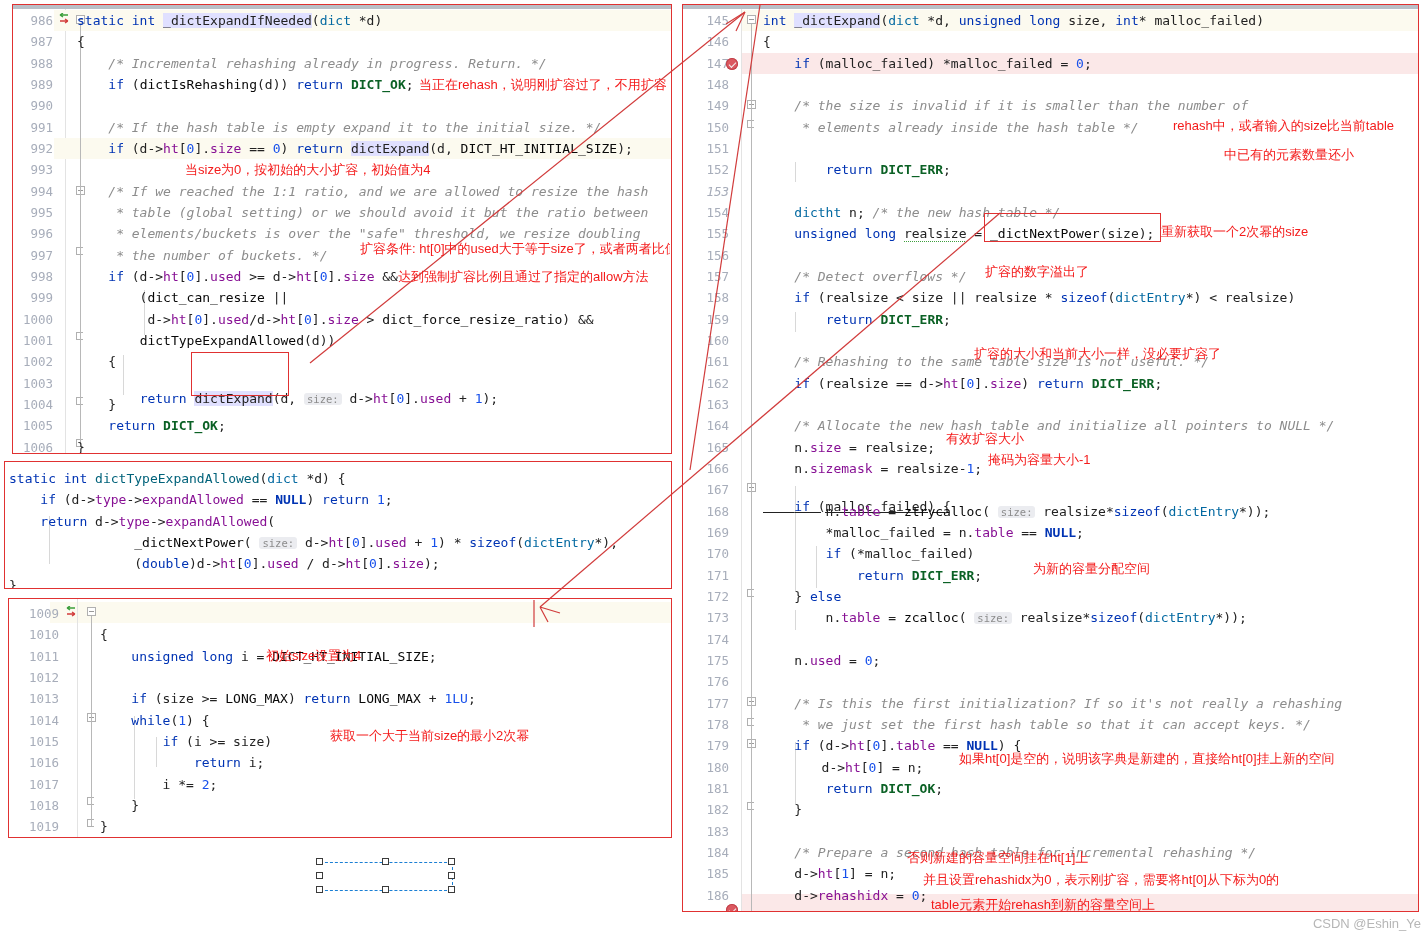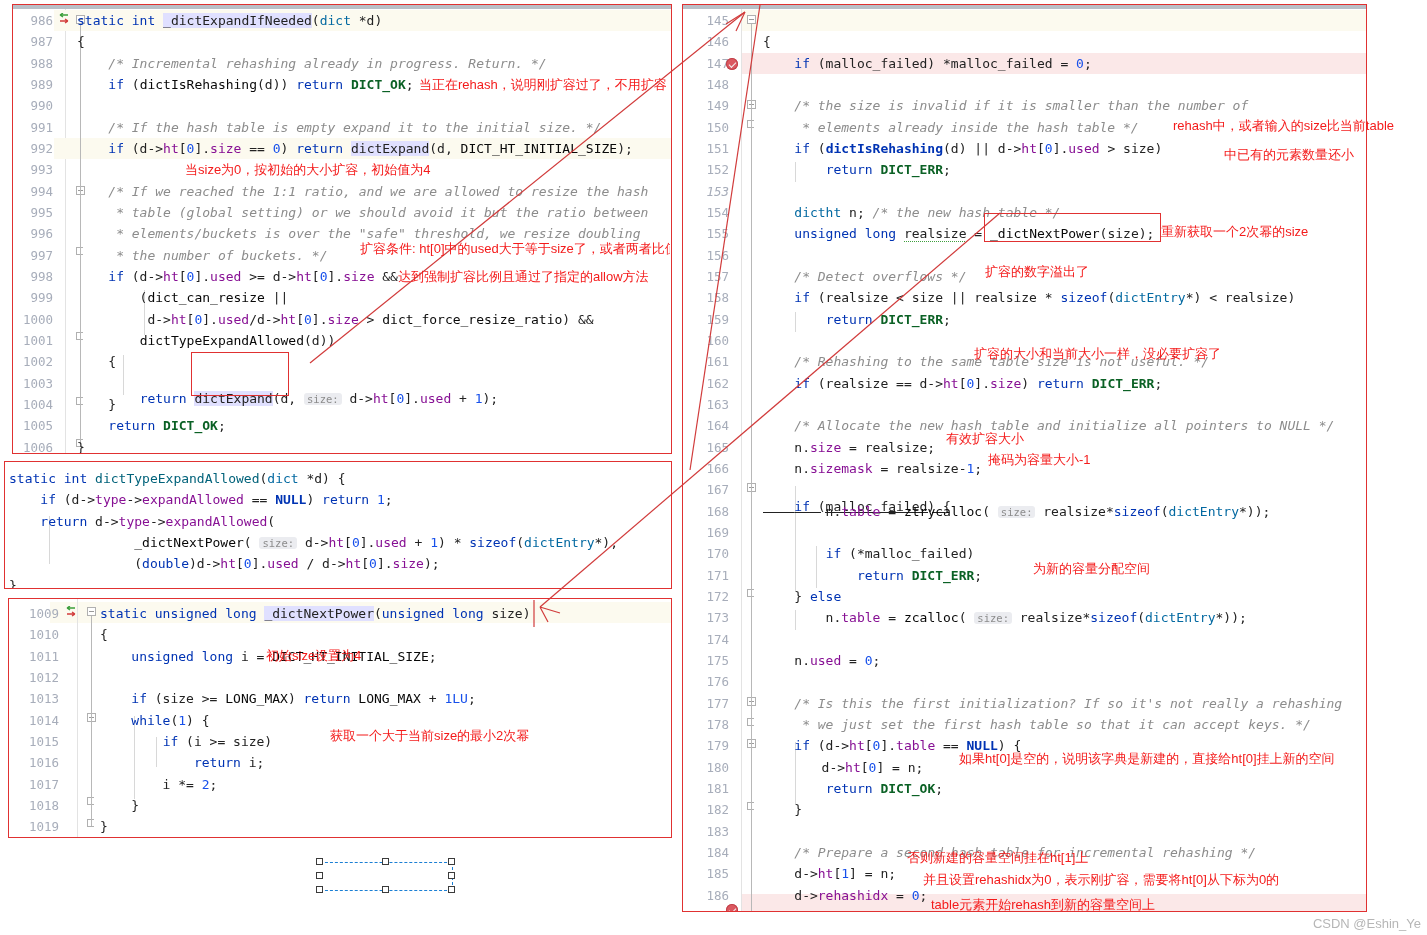--- a/index.html
+++ b/index.html
@@ -178,34 +178,33 @@
       </svg>
 
       <div class="fold" style="left:70px;top:4px;"></div>
       <div class="fold" style="left:70px;top:110px;"></div>
       <div class="foldend" style="left:70px;top:194px;"></div>
       <div class="foldend" style="left:70px;top:216px;"></div>
       <div class="foldbar" style="left:74px;top:13px;height:210px;"></div>
       <div class="indentline" style="left:117px;top:113px;height:83px;"></div>
       <div class="indentline" style="left:139px;top:134px;height:30px;"></div>
 
-      <div class="src" style="left:83px;top:0px;"><span class="kw">static</span> <span class="kw">unsigned</span> <span class="kw">long</span> <span class="hl">_dictNextPower</span>(<span class="kw">unsigned</span> <span class="kw">long</span> size)</div>
       <div class="src" style="left:83px;top:21px;">{</div>
       <div class="src" style="left:83px;top:43px;">    <span class="kw">unsigned</span> <span class="kw">long</span> i = <span class="plain">DICT_HT_INITIAL_SIZE</span>;</div>
       <div class="src" style="left:83px;top:85px;">    <span class="kw">if</span> (size &gt;= <span class="plain">LONG_MAX</span>) <span class="kw">return</span> <span class="plain">LONG_MAX</span> + <span class="num">1LU</span>;</div>
       <div class="src" style="left:83px;top:107px;">    <span class="kw">while</span>(<span class="num">1</span>) {</div>
       <div class="src" style="left:83px;top:128px;">        <span class="kw">if</span> (i &gt;= size)</div>
       <div class="src" style="left:83px;top:149px;">            <span class="kw">return</span> i;</div>
       <div class="src" style="left:83px;top:171px;">        i *= <span class="num">2</span>;</div>
       <div class="src" style="left:83px;top:192px;">    }</div>
       <div class="src" style="left:83px;top:213px;">}</div>
     </div>
   </div>
 
-  <div class="panel" style="left:682px;top:4px;width:685px;height:908px;">
+  <div class="panel" style="left:682px;top:4px;width:737px;height:908px;">
     <div class="scrollcap">
         <i style="width:100%"></i>
       </div>
     <div class="gutterline" style="left:58px;top:4px;"></div>
 
     <div class="caretline" style="top:5px;height:21px;left:59px;"></div>
     <div class="bpline" style="top:48px;height:21px;left:59px;"></div>
     <div class="bpline" style="top:889px;height:21px;left:59px;"></div>
 
     <div class="code" style="position:absolute;left:0;top:5px;right:0;bottom:0;">
@@ -272,38 +271,39 @@
       
       <div class="foldbar" style="left:68px;top:14px;height:905px;"></div>
       <div class="indentline" style="left:112px;top:152px;height:20px;"></div>
       <div class="indentline" style="left:112px;top:302px;height:20px;"></div>
       <div class="indentline" style="left:112px;top:476px;height:105px;"></div>
       <div class="indentline" style="left:112px;top:600px;height:20px;"></div>
       <div class="indentline" style="left:112px;top:732px;height:62px;"></div>
       <div class="indentline" style="left:133px;top:536px;height:42px;"></div>
 
       
+      <div class="src" style="left:80px;top:0px;"><span class="kw">int</span> <span class="hl">_dictExpand</span>(<span class="type">dict</span> *d, <span class="kw">unsigned</span> <span class="kw">long</span> size, <span class="kw">int</span>* malloc_failed)</div>
       <div class="src" style="left:80px;top:21px;">{</div>
       <div class="src" style="left:80px;top:43px;">    <span class="kw">if</span> (malloc_failed) *malloc_failed = <span class="num">0</span>;</div>
       <div class="src" style="left:80px;top:107px;"><span class="cm">     * elements already inside the hash table */</span></div>
       <div class="src" style="left:80px;top:85px;"><span class="cm">    /* the size is invalid if it is smaller than the number of</span></div>
-      <div class="src" style="left:80px;top:128px;">    <span class="kw">if</span> (<span class="kw2">dictIsRehashing</span>(d) || d-&gt;<span class="fld">ht</span>[<span class="num">0</span>].<span class="fld">used</span> &gt; size)</div>
       <div class="src" style="left:80px;top:149px;">        <span class="kw">return</span> <span class="cst">DICT_ERR</span>;</div>
       <div class="src" style="left:80px;top:192px;">    <span class="type">dictht</span> n; <span class="cm">/* the new hash table */</span></div>
       <div class="src" style="left:80px;top:213px;">    <span class="kw">unsigned</span> <span class="kw">long</span> <span class="wavy">realsize</span> = <span class="plain">_dictNextPower</span>(size);</div>
       <div class="src" style="left:80px;top:256px;"><span class="cm">    /* Detect overflows */</span></div>
       <div class="src" style="left:80px;top:277px;">    <span class="kw">if</span> (realsize &lt; size || realsize * <span class="kw">sizeof</span>(<span class="type">dictEntry</span>*) &lt; realsize)</div>
       <div class="src" style="left:80px;top:299px;">        <span class="kw">return</span> <span class="cst">DICT_ERR</span>;</div>
       <div class="src" style="left:80px;top:341px;"><span class="cm">    /* Rehashing to the same table size is not useful. */</span></div>
       <div class="src" style="left:80px;top:363px;">    <span class="kw">if</span> (realsize == d-&gt;<span class="fld">ht</span>[<span class="num">0</span>].<span class="fld">size</span>) <span class="kw">return</span> <span class="cst">DICT_ERR</span>;</div>
       <div class="src" style="left:80px;top:405px;"><span class="cm">    /* Allocate the new hash table and initialize all pointers to NULL */</span></div>
       <div class="src" style="left:80px;top:427px;">    n.<span class="fld">size</span> = realsize;</div>
       <div class="src" style="left:80px;top:448px;">    n.<span class="fld">sizemask</span> = realsize-<span class="num">1</span>;</div>
       <div class="src" style="left:80px;top:486px;text-decoration:underline;">    <span class="kw">if</span> (malloc_failed) {</div>
       <div class="src" style="left:80px;top:491px;">        n.<span class="fld">table</span> = <span class="plain">ztrycalloc</span>( <span class="hintchip">size:</span> realsize*<span class="kw">sizeof</span>(<span class="type">dictEntry</span>*));</div>
+      <div class="src" style="left:80px;top:512px;">        *malloc_failed = n.<span class="fld">table</span> == <span class="kw2">NULL</span>;</div>
       <div class="src" style="left:80px;top:533px;">        <span class="kw">if</span> (*malloc_failed)</div>
       <div class="src" style="left:80px;top:555px;">            <span class="kw">return</span> <span class="cst">DICT_ERR</span>;</div>
       <div class="src" style="left:80px;top:576px;">    } <span class="kw">else</span></div>
       <div class="src" style="left:80px;top:597px;">        n.<span class="fld">table</span> = <span class="plain">zcalloc</span>( <span class="hintchip">size:</span> realsize*<span class="kw">sizeof</span>(<span class="type">dictEntry</span>*));</div>
       <div class="src" style="left:80px;top:640px;">    n.<span class="fld">used</span> = <span class="num">0</span>;</div>
       <div class="src" style="left:80px;top:683px;"><span class="cm">    /* Is this the first initialization? If so it's not really a rehashing</span></div>
       <div class="src" style="left:80px;top:704px;"><span class="cm">     * we just set the first hash table so that it can accept keys. */</span></div>
       <div class="src" style="left:80px;top:725px;">    <span class="kw">if</span> (d-&gt;<span class="fld">ht</span>[<span class="num">0</span>].<span class="fld">table</span> == <span class="kw2">NULL</span>) {</div>
       <div class="src" style="left:76px;top:747px;">        d-&gt;<span class="fld">ht</span>[<span class="num">0</span>] = n;</div>
       <div class="src" style="left:80px;top:768px;">        <span class="kw">return</span> <span class="cst">DICT_OK</span>;</div>

